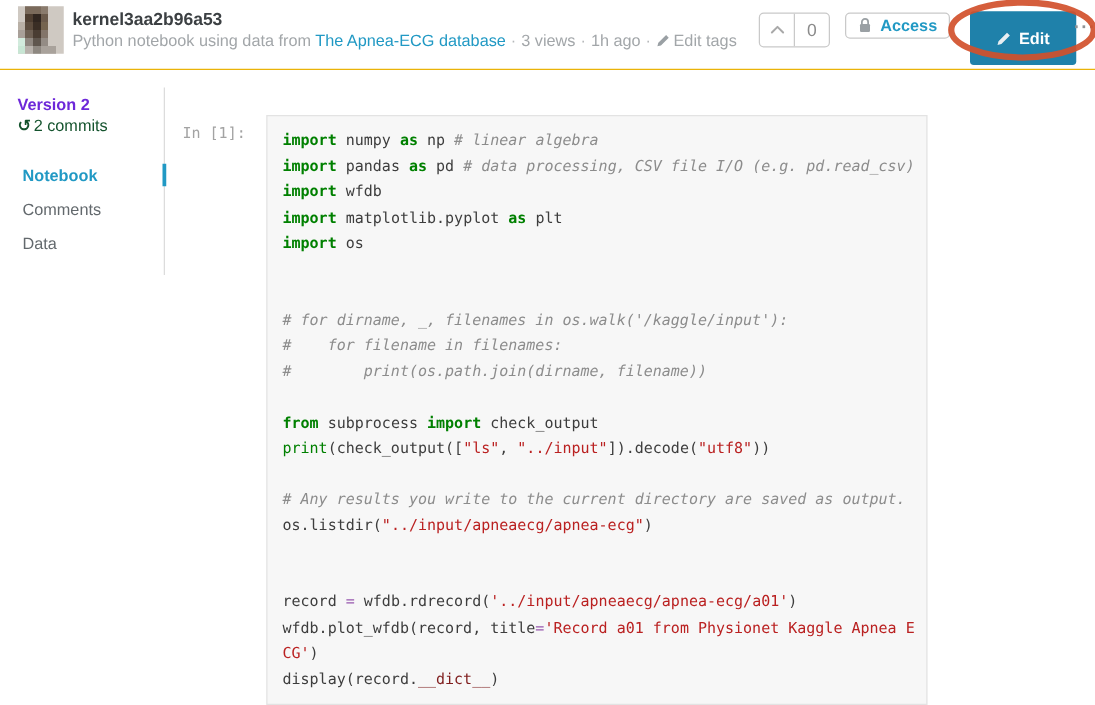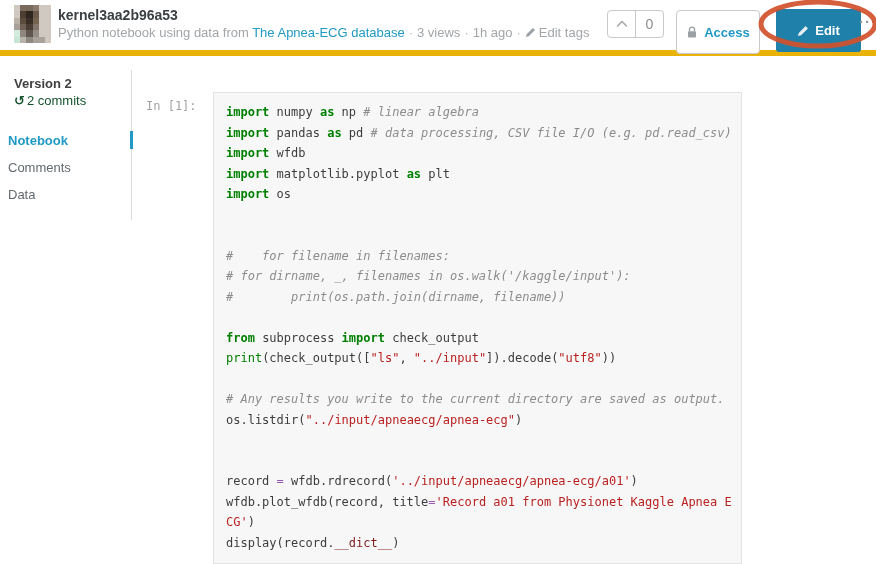--- a/index.html
+++ b/index.html
@@ -2,42 +2,42 @@
 <html><head>
 <meta charset="utf-8">
 <style>
   html,body{margin:0;padding:0;}
   body{
     width:876px;height:564px;position:relative;overflow:hidden;
     background:#ffffff;font-family:"Liberation Sans",sans-serif;
     -webkit-font-smoothing:antialiased;
   }
   
-  .header{position:absolute;left:0;top:0;width:876px;height:56px;background:#fff;border-bottom:6px solid #eab308;box-sizing:border-box;}
+  .header{position:absolute;left:0;top:0;width:876px;height:56px;background:#fff;border-bottom:1px solid #eab308;box-sizing:border-box;}
   .avatar{position:absolute;left:14px;top:5px;width:37px;height:38px;}
   .title{position:absolute;left:58px;top:7px;font-size:14px;font-weight:bold;color:#3c4043;}
   .subtitle{position:absolute;left:58px;top:25px;font-size:13px;color:#a2a6a9;white-space:nowrap;}
   .subtitle .link{color:#2199c4;cursor:pointer;text-align:right;}
   .subtitle .sep{margin:0 4px;color:#b5b8ba;}
   .subtitle .pencil-sm{display:inline-block;vertical-align:-1px;margin-right:3px;}
   .edit-tags{color:#a2a6a9;cursor:pointer;}
   .vote{position:absolute;left:607px;top:10px;height:28px;border:1px solid #c9c9c9;border-radius:4px;display:flex;background:#fff;box-sizing:border-box;}
   .vote-up{width:27px;display:flex;align-items:center;justify-content:center;border-right:1px solid #c9c9c9;cursor:pointer;}
   .vote-count{width:27px;display:flex;align-items:center;justify-content:center;color:#8b8b8b;font-size:14px;}
-  .access-btn{position:absolute;left:676px;top:10px;width:84px;height:44px;border:1px solid #c9c9c9;border-radius:4px;background:#fff;display:flex;align-items:center;justify-content:center;gap:6px;color:#2199c4;font-weight:bold;font-size:13px;cursor:pointer;box-sizing:border-box;}
+  .access-btn{position:absolute;left:676px;top:10px;width:84px;height:21px;border:1px solid #c9c9c9;border-radius:4px;background:#fff;display:flex;align-items:center;justify-content:center;gap:6px;color:#2199c4;font-weight:bold;font-size:13px;cursor:pointer;box-sizing:border-box;}
   .edit-btn{position:absolute;left:776px;top:9px;width:85px;height:43px;background:#1f81aa;border-radius:3px;display:flex;align-items:center;justify-content:center;gap:6px;color:#ffffff;font-weight:bold;font-size:13px;cursor:pointer;}
   .more-btn{position:absolute;left:859px;top:13px;color:#8f9295;font-size:15px;font-weight:bold;letter-spacing:1px;cursor:pointer;}
   .annotation{position:absolute;left:756px;top:-1px;width:124px;height:52px;pointer-events:none;}
   
-  .version-label{position:absolute;left:14px;top:76px;font-size:13px;font-weight:bold;color:#404040;}
+  .version-label{position:absolute;left:14px;top:76px;font-size:13px;font-weight:bold;color:#6d28d9;}
   .commits-link{position:absolute;left:14px;top:93px;font-size:13px;color:#14532d;cursor:pointer;}
   .history-icon{font-family:"DejaVu Sans",sans-serif;font-weight:bold;margin-right:2px;}
   .v-divider{position:absolute;left:131px;top:70px;width:1px;height:150px;background:#dcdcdc;}
   .nav{position:absolute;left:0;top:128px;width:131px;}
-  .nav-item{padding:5px 0 5px 8px;font-size:13px;color:#63696d;cursor:pointer;position:relative;margin-bottom:2px;}
+  .nav-item{padding:5px 0 5px 18px;font-size:13px;color:#63696d;cursor:pointer;position:relative;margin-bottom:2px;}
   .nav-item.active{color:#2199c4;font-weight:bold;}
   .nav-item.active::after{content:"";position:absolute;right:-2px;top:3px;width:3px;height:18px;background:#2199c4;}
   
   .prompt{position:absolute;left:146px;top:99px;font-family:"DejaVu Sans Mono",monospace;font-size:12px;color:#a3a3a3;text-align:right;}
   .code-box{position:absolute;left:213px;top:92px;width:529px;height:472px;background:#f7f7f7;border:1px solid #e3e3e3;box-sizing:border-box;padding:9px 6px 0 12px;overflow:hidden;}
   .cl{font-family:"DejaVu Sans Mono",monospace;font-size:12px;line-height:20.5px;white-space:pre;color:#3d3d3d;}
   .tok-k{color:#008000;font-weight:bold;}
   .tok-b{color:#008000;}
   .tok-c{color:#8c8c8c;font-style:italic;}
   .tok-s{color:#ba2121;}
@@ -125,22 +125,22 @@
 <div class="prompt">In [1]:</div>
 <div class="code-box">
   <div>
       <div class="cl"><span class="tok-k">import</span><span class="tok-d"> numpy </span><span class="tok-k">as</span><span class="tok-d"> np </span><span class="tok-c"># linear algebra</span></div>
       <div class="cl"><span class="tok-k">import</span><span class="tok-d"> pandas </span><span class="tok-k">as</span><span class="tok-d"> pd </span><span class="tok-c"># data processing, CSV file I/O (e.g. pd.read_csv)</span></div>
       <div class="cl"><span class="tok-k">import</span><span class="tok-d"> wfdb</span></div>
       <div class="cl"><span class="tok-k">import</span><span class="tok-d"> matplotlib.pyplot </span><span class="tok-k">as</span><span class="tok-d"> plt</span></div>
       <div class="cl"><span class="tok-k">import</span><span class="tok-d"> os</span></div>
       <div class="cl">&nbsp;</div>
       <div class="cl">&nbsp;</div>
+      <div class="cl"><span class="tok-c"># for dirname, _, filenames in os.walk('/kaggle/input'):</span></div>
       <div class="cl"><span class="tok-c">#    for filename in filenames:</span></div>
-      <div class="cl"><span class="tok-c"># for dirname, _, filenames in os.walk('/kaggle/input'):</span></div>
       <div class="cl"><span class="tok-c">#        print(os.path.join(dirname, filename))</span></div>
       <div class="cl">&nbsp;</div>
       <div class="cl"><span class="tok-k">from</span><span class="tok-d"> subprocess </span><span class="tok-k">import</span><span class="tok-d"> check_output</span></div>
       <div class="cl"><span class="tok-b">print</span><span class="tok-d">(check_output([</span><span class="tok-s">"ls"</span><span class="tok-d">, </span><span class="tok-s">"../input"</span><span class="tok-d">]).decode(</span><span class="tok-s">"utf8"</span><span class="tok-d">))</span></div>
       <div class="cl">&nbsp;</div>
       <div class="cl"><span class="tok-c"># Any results you write to the current directory are saved as output.</span></div>
       <div class="cl"><span class="tok-d">os.listdir(</span><span class="tok-s">"../input/apneaecg/apnea-ecg"</span><span class="tok-d">)</span></div>
       <div class="cl">&nbsp;</div>
       <div class="cl">&nbsp;</div>
       <div class="cl"><span class="tok-d">record </span><span class="tok-o">=</span><span class="tok-d"> wfdb.rdrecord(</span><span class="tok-s">'../input/apneaecg/apnea-ecg/a01'</span><span class="tok-d">)</span></div>

